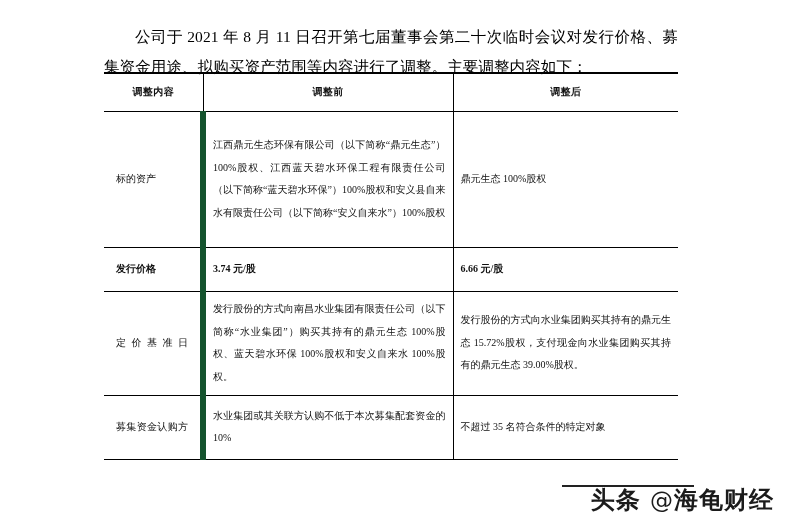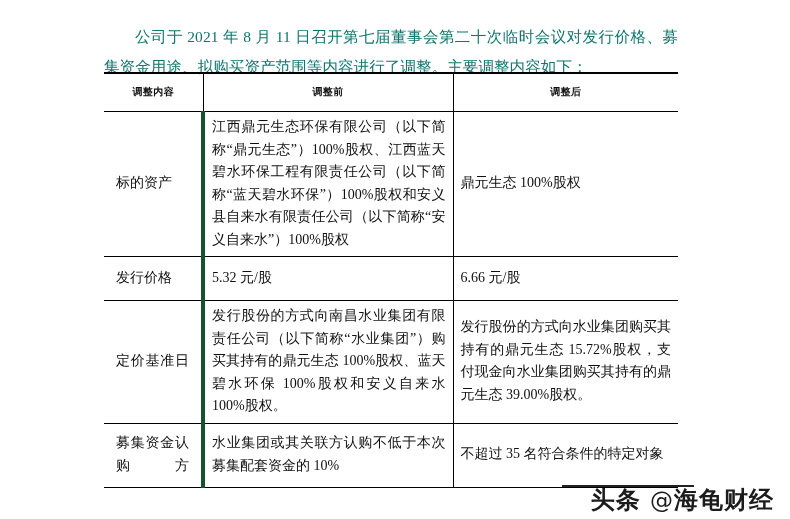--- a/index.html
+++ b/index.html
@@ -30,21 +30,21 @@
     position: absolute;
     left: 104px;
     top: 6px;
     width: 574px;
     font-size: 15.5px;
     line-height: 30px;
     text-align: justify;
     text-justify: inter-ideograph;
     text-indent: 2em;
     letter-spacing: 0.1px;
-    color: #0f766e;
+    color: #000000;
   }
 
   
   .tbl-wrap {
     position: absolute;
     left: 104px;
     top: 72px;
     width: 574px;
   }
   table.cmp {
@@ -52,21 +52,21 @@
     width: 574px;
     table-layout: fixed;
   }
   table.cmp col.c1 { width: 99px; }
   table.cmp col.c2 { width: 250px; }
   table.cmp col.c3 { width: 225px; }
 
   table.cmp th, table.cmp td {
     border: 1px solid #000000;
     vertical-align: middle;
-    font-size: 14px;
+    font-size: 10px;
     line-height: 22.5px;
     padding: 4px 7px 5px 7px;
     color: #101010;
   }
   table.cmp thead th {
     border-top: 2.4px solid #000;
     border-bottom: 1.6px solid #000;
     border-left: none;
     border-right: none;
     text-align: center;
@@ -85,21 +85,21 @@
     border-left: none;
     border-right: none;
     border-top: none;
     border-bottom: 1px solid #000;
   }
   table.cmp tbody td.col-a {
     text-align: center;
     text-align-last: justify;
     padding-left: 12px;
     padding-right: 12px;
-    border-right: 4px solid #14532d;
+    border-right: 6px solid #14532d;
   }
   table.cmp tbody td.col-a .lbl {
     display: inline-block;
     text-align: justify;
     text-align-last: justify;
     text-justify: inter-ideograph;
   }
   table.cmp tbody td.col-b {
     border-right: 1px solid #000;
     text-align: justify;
@@ -108,21 +108,21 @@
   table.cmp tbody td.col-c {
     text-align: justify;
     text-justify: inter-ideograph;
   }
   table.cmp tbody tr:last-child td {
     border-bottom: 1.7px solid #000;
   }
 
   .r-asset    td { height: 126px; }
   .r-basedate td { height: 53px; }
-  .r-price    td { height: 34px; }
+  .r-price    td { height: 34px; font-weight: bold; }
   .r-consid   td { height: 94px; }
   .r-subscr   td { height: 54px; }
 
   .col-a.narrow-just .lbl { width: 100%; }
 
   
   .footer {
     position: absolute;
     left: 0;
     top: 478px;
@@ -182,21 +182,21 @@
           </td>
           <td class="col-b">江西鼎元生态环保有限公司（以下简称“鼎元生态”）100%股权、江西蓝天碧水环保工程有限责任公司（以下简称“蓝天碧水环保”）100%股权和安义县自来水有限责任公司（以下简称“安义自来水”）100%股权</td>
           <td class="col-c">鼎元生态 100%股权</td>
         </tr>
 
 
         <tr class="r-price">
           <td class="col-a">
             <span class="lbl">发行价格</span>
           </td>
-          <td class="col-b">5.32 元/股</td>
+          <td class="col-b">3.74 元/股</td>
           <td class="col-c">6.66 元/股</td>
         </tr>
 
         <tr class="r-consid">
           <td class="col-a narrow-just">
             <span class="lbl">定价基准日</span>
           </td>
           <td class="col-b">发行股份的方式向南昌水业集团有限责任公司（以下简称“水业集团”）购买其持有的鼎元生态 100%股权、蓝天碧水环保 100%股权和安义自来水 100%股权。</td>
           <td class="col-c">发行股份的方式向水业集团购买其持有的鼎元生态 15.72%股权，支付现金向水业集团购买其持有的鼎元生态 39.00%股权。</td>
         </tr>

